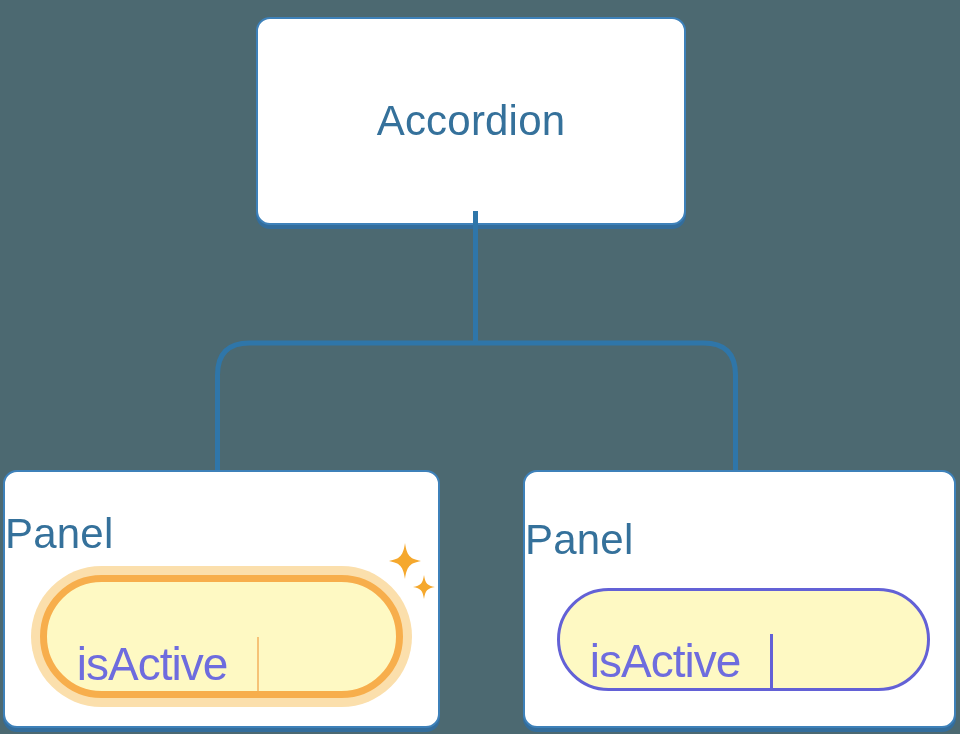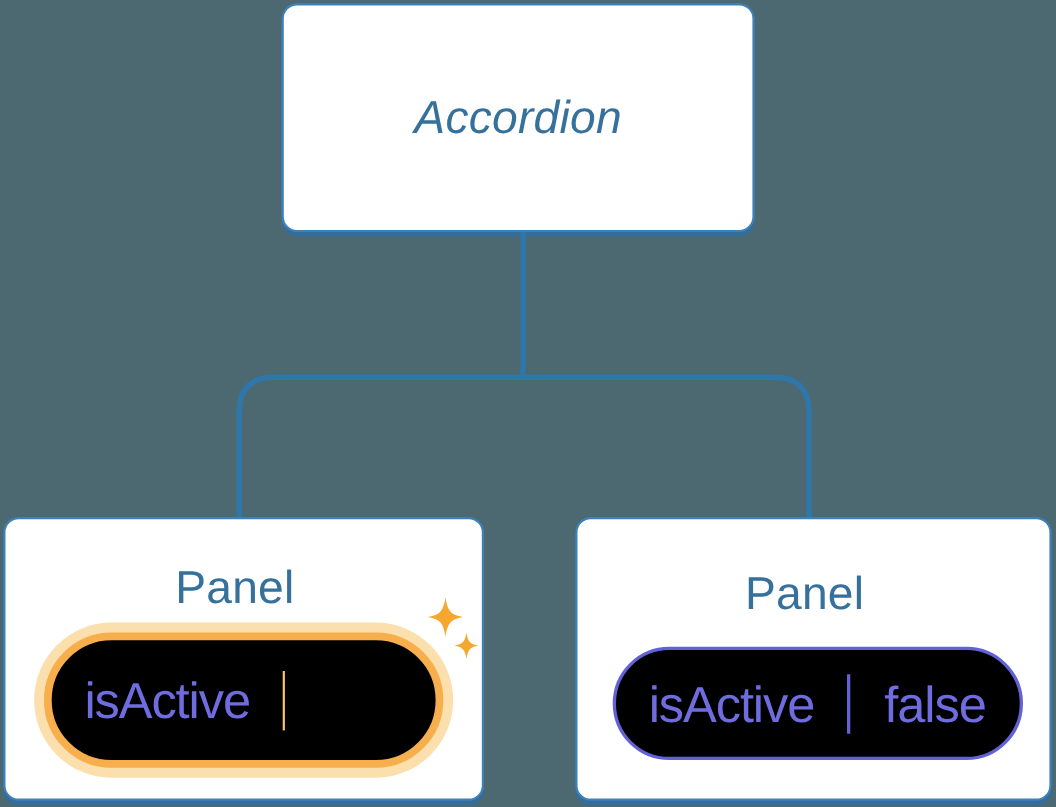--- a/index.html
+++ b/index.html
@@ -25,55 +25,54 @@
   }
   .node-label {
     color: var(--node-text, #35719B);
     font-size: 42px;
     font-weight: 500;
     line-height: 1;
     letter-spacing: 0.2px;
   }
   #accordion-node {
     left: 256px;
-    top: 3px;
+    top: 17px;
     width: 430px;
     height: 208px;
     display: flex;
     align-items: center;
     justify-content: center;
-    font-style: italic;
   }
   #connector {
     position: absolute;
     left: 0;
     top: 0;
     pointer-events: none;
   }
   #connector path {
     stroke: var(--line, #2F76A9);
     stroke-width: 5;
     fill: none;
   }
   #panel-left  { left: 3px;   top: 470px; width: 437px; height: 258px; }
   #panel-right { left: 523px; top: 470px; width: 433px; height: 258px; }
   .panel-title {
     position: absolute;
     left: 0;
     right: 16px;
-    text-align: center;
+    text-align: left;
   }
   #panel-left  .panel-title { top: 41px; }
   #panel-right .panel-title { top: 47px; }
   .pill {
     position: absolute;
     box-sizing: border-box;
-    background: #000000;
+    background: #fef9c3;
     display: flex;
-    align-items: center;
+    align-items: flex-end;
     overflow: hidden;
   }
   .pill-cell {
     display: flex;
     align-items: center;
     justify-content: center;
     font-size: 46px;
     letter-spacing: -1px;
     color: var(--state-text, #6E6CDE);
   }
@@ -140,17 +139,16 @@
       <path d="M20 0 C21.9 12.6 24.8 15.8 36 18 C24.8 20.2 21.9 23.4 20 36 C18.1 23.4 15.2 20.2 4 18 C15.2 15.8 18.1 12.6 20 0 Z"></path>
       <path d="M39 32 C40.3 40.4 42.3 42.7 50 44 C42.3 45.3 40.3 47.6 39 56 C37.7 47.6 35.7 45.3 28 44 C35.7 42.7 37.7 40.4 39 32 Z"></path>
     </svg>
   </div>
 
   <div id="panel-right" class="node">
     <div class="panel-title node-label">Panel</div>
 
     <div id="pill-inactive" class="pill">
       <div class="pill-cell cell-name">isActive</div>
-      <div class="pill-cell cell-value">false</div>
     </div>
   </div>
 
 </div>
 
 </body></html>

